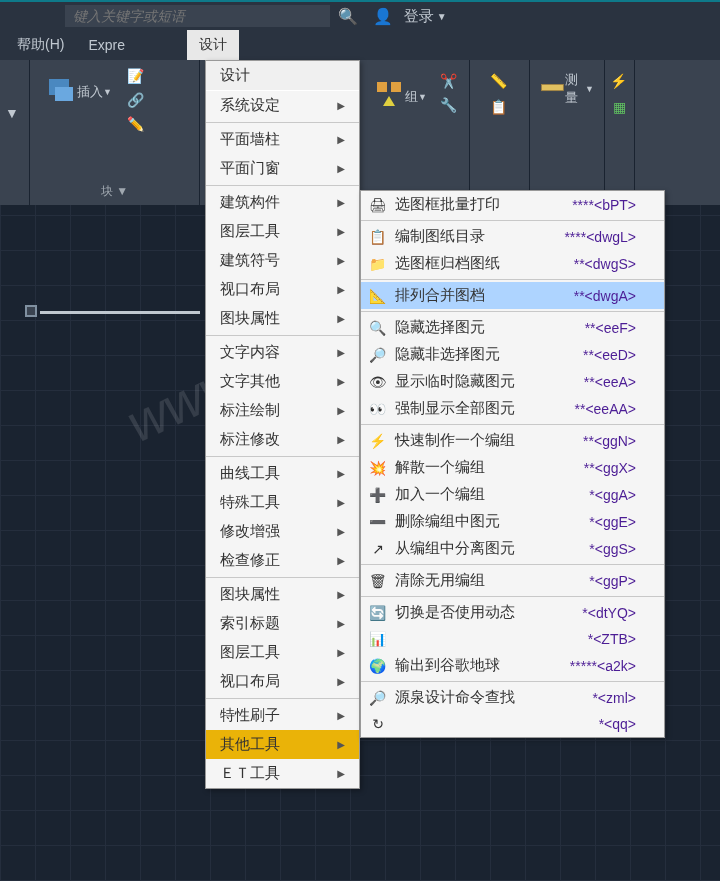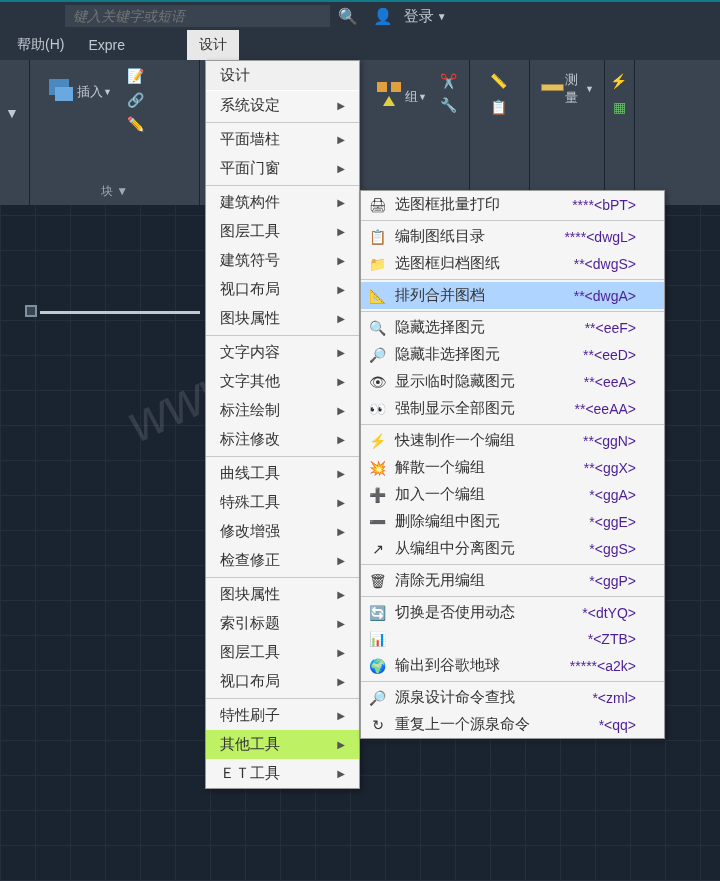--- a/index.html
+++ b/index.html
@@ -36,21 +36,21 @@
 
 
 .canvas { position: absolute; top: 205px; left: 0; right: 0; bottom: 0; background: #1a2330; background-image: repeating-linear-gradient(0deg, #252e3d 0, #252e3d 1px, transparent 1px, transparent 35px), repeating-linear-gradient(90deg, #252e3d 0, #252e3d 1px, transparent 1px, transparent 35px); }
 .canvas-handle { position: absolute; top: 100px; left: 25px; width: 12px; height: 12px; border: 2px solid #8090a0; background: #3a4350; }
 .canvas-line { position: absolute; top: 106px; left: 40px; width: 160px; border-top: 3px solid #c0c8d0; }
 
 
 .dropdown1 { position: absolute; top: 60px; left: 205px; width: 155px; background: #f5f5f5; border: 1px solid #999; box-shadow: 2px 2px 5px rgba(0,0,0,0.3); }
 .dropdown1-header { background: #f0f0f0; padding: 5px 14px; font-size: 15px; color: #333; border-bottom: 1px solid #fff; }
 .dd1-item { display: flex; align-items: center; justify-content: space-between; padding: 5px 14px; font-size: 15px; color: #333; }
-.dd1-item.highlighted { background: #bef264; }
+.dd1-item.highlighted { background: #eab308; }
 .dd1-arrow { font-size: 10px; color: #555; }
 .dd1-sep { border-top: 1px solid #c8c8c8; margin: 2px 0; }
 
 
 .dropdown2 { position: absolute; top: 190px; left: 360px; width: 305px; background: #f5f5f5; border: 1px solid #999; box-shadow: 2px 2px 5px rgba(0,0,0,0.3); }
 .dd2-item { display: flex; align-items: center; padding: 4px 8px; font-size: 15px; color: #333; gap: 8px; }
 .dd2-item.highlighted { background: #aed4ff; }
 .dd2-icon { width: 18px; height: 18px; display: inline-flex; align-items: center; justify-content: center; font-size: 14px; flex-shrink: 0; }
 .dd2-label { flex: 0 0 auto; text-align: right; }
 .dd2-shortcut { margin-left: auto; color: #4c1d95; padding-right: 20px; font-size: 14px; }
@@ -357,17 +357,16 @@
         <span class="dd2-shortcut">*****&lt;a2k&gt;</span>
       </div>
       <div class="dd2-sep"></div>
       <div class="dd2-item">
         <span class="dd2-icon">🔎</span>
         <span class="dd2-label">源泉设计命令查找</span>
         <span class="dd2-shortcut">*&lt;zml&gt;</span>
       </div>
       <div class="dd2-item">
         <span class="dd2-icon">↻</span>
-        <span class="dd2-label">重复上一个源泉命令</span>
         <span class="dd2-shortcut">*&lt;qq&gt;</span>
       </div>
     </div>
 </div>
 
 </body></html>

